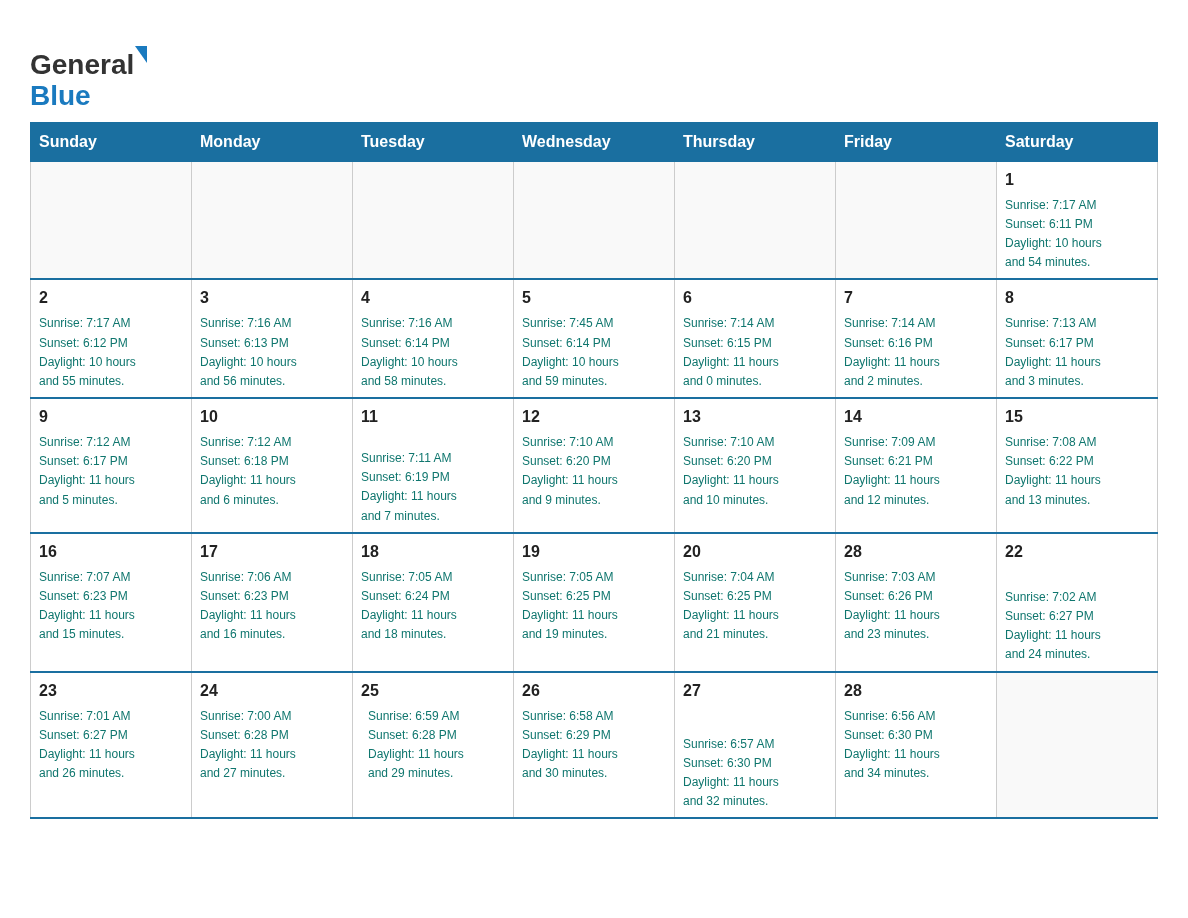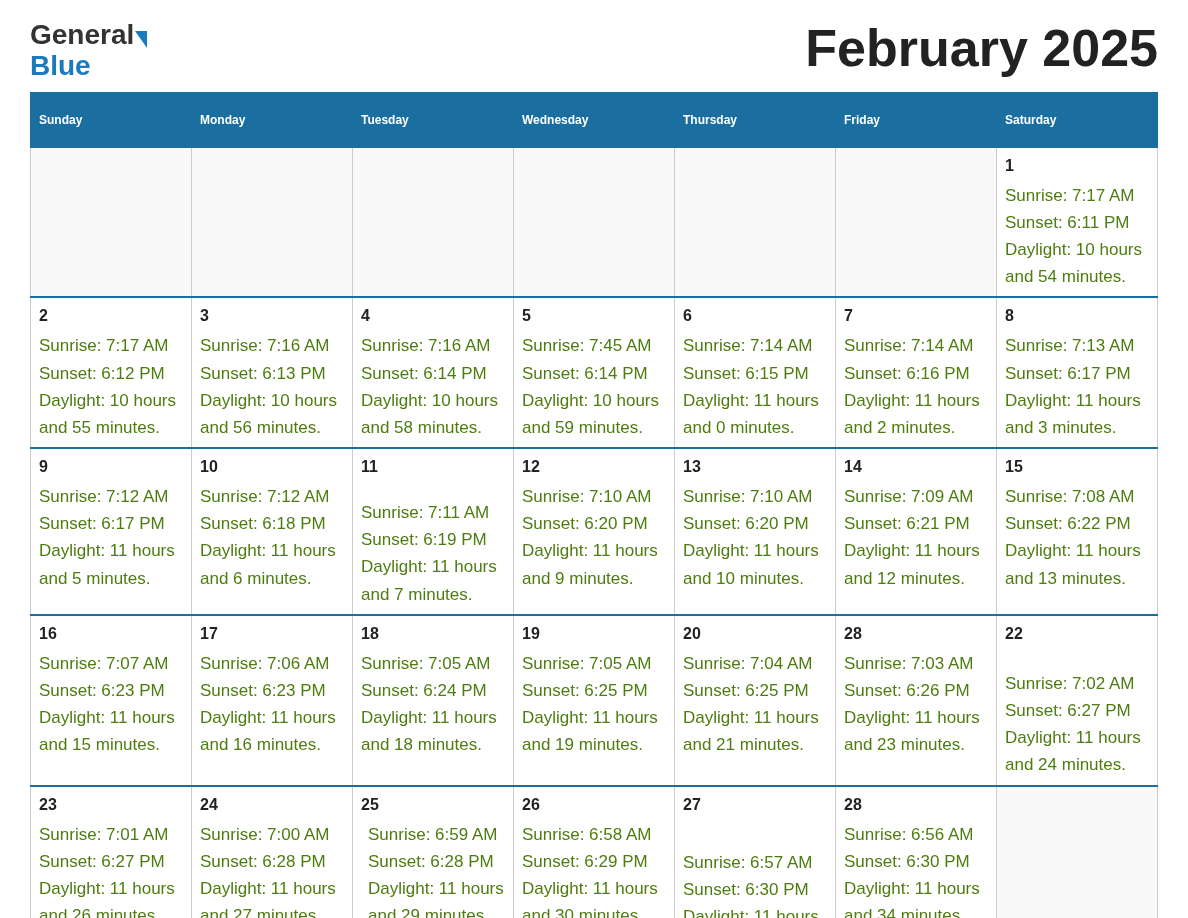--- a/index.html
+++ b/index.html
@@ -33,23 +33,23 @@
       margin-top: 4px;
     }
     .calendar {
       width: 100%;
       border-collapse: collapse;
       margin-top: 10px;
     }
     .calendar thead th {
       background-color: #1a6fa0;
       color: #fff;
-      font-size: 12px;
-      font-weight: bold;
-      padding: 20px 8px;
+      font-size: 16px;
+      font-weight: bold;
+      padding: 10px 8px;
       text-align: left;
       border: 1px solid #1a6fa0;
     }
     .calendar tbody td {
       vertical-align: top;
       padding: 6px 8px;
       border: 1px solid #ccc;
       width: 14.28%;
       min-height: 100px;
       font-size: 13px;
@@ -58,31 +58,32 @@
     .calendar tbody tr {
       border-bottom: 2px solid #1a6fa0;
     }
     .day-number {
       font-size: 16px;
       font-weight: bold;
       display: block;
       margin-bottom: 4px;
     }
     .day-info {
-      font-size: 17px;
-      color: #4d7c0f;
+      font-size: 12px;
+      color: #0f766e;
       line-height: 1.6;
     }
     .empty-cell {
       background: #f9f9f9;
     }
     .logo-text-general {
       font-size: 28px;
       font-weight: bold;
       color: #333;
+      margin-top: 30px;
     }
     .logo-triangle {
       width: 0;
       height: 0;
       border-left: 12px solid transparent;
       border-right: 0px solid transparent;
       border-top: 17px solid #1a7abf;
       display: inline-block;
       margin-left: 1px;
       position: relative;
@@ -114,21 +115,20 @@
   <div class="logo-wrapper">
     <div class="logo-line1">
       <span class="logo-text-general">General</span>
       <span class="logo-triangle"></span>
     </div>
     <div class="logo-line2">
       <span class="logo-text-blue">Blue</span>
     </div>
   </div>
   <div class="title-block">
-    <h1>February 2025</h1>
   </div>
 </div>
 
 <table class="calendar">
   <thead>
     <tr>
     <th>Sunday</th>
         <th>Monday</th>
         <th>Tuesday</th>
         <th>Wednesday</th>

